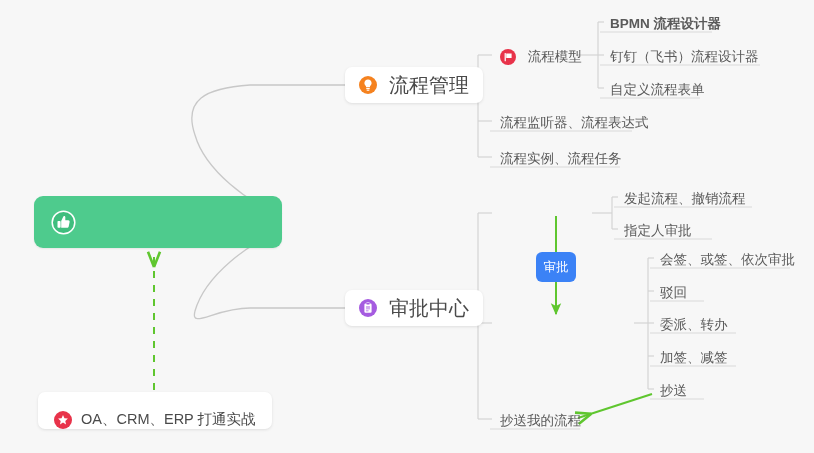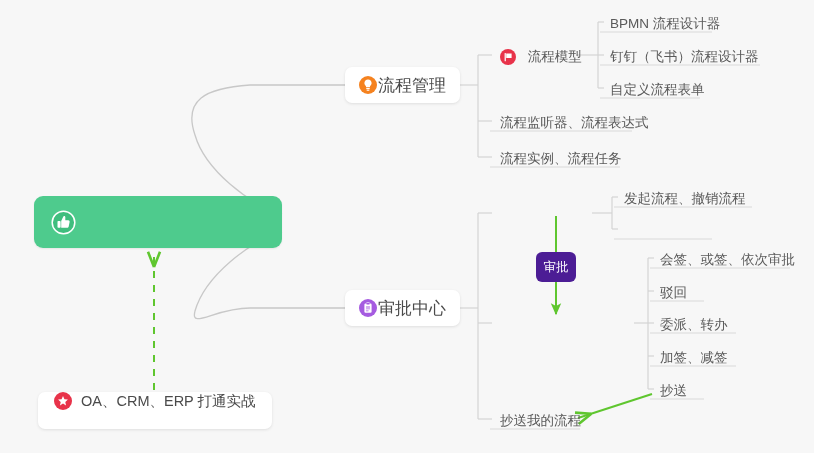--- a/index.html
+++ b/index.html
@@ -65,44 +65,44 @@
     background: #ffffff;
     border-radius: 7px;
     box-sizing: border-box;
     display: flex;
     align-items: center;
     padding: 0 14px;
     height: 36px;
     box-shadow: 0 1px 3px rgba(0,0,0,0.10);
   }
   .branch-card .blabel {
-    font-size: 17px;
+    font-size: 20px;
     color: #4a4a4a;
-    margin-left: 1px;
+    margin-left: 12px;
     white-space: nowrap;
     font-family: Liberation Serif, serif;
   }
   .round-icon {
     width: 18px;
     height: 18px;
     flex: 0 0 18px;
     border-radius: 50%;
     position: relative;
   }
 
   
   .bottom-card {
     position: absolute;
     left: 38px;
     top: 392px;
     height: 37px;
     background: #ffffff;
     border-radius: 7px;
     display: flex;
-    align-items: flex-start;
+    align-items: flex-end;
     padding: 0 16px;
     box-shadow: 0 1px 3px rgba(0,0,0,0.10);
   }
   .bottom-card .blabel {
     font-size: 14.5px;
     color: #4a4a4a;
     margin-left: 9px;
     white-space: nowrap;
   }
 
@@ -128,21 +128,21 @@
     position: relative;
   }
 
   
   .badge-approve {
     position: absolute;
     left: 536px;
     top: 252px;
     width: 40px;
     height: 30px;
-    background: #4c1d95;
+    background: #3b82f6;
     border-radius: 6px;
     display: flex;
     align-items: center;
     justify-content: center;
   }
   .badge-approve span {
     color: #ffffff;
     font-size: 12.5px;
     white-space: nowrap;
   }
@@ -264,40 +264,43 @@
     <span class="flag-icon">
       <svg viewBox="0 0 16 16" width="16" height="16">
         <circle cx="8" cy="8" r="8" fill="#E8334A"></circle>
         <rect x="4.6" y="3.9" width="1.25" height="8.4" rx="0.5" fill="#ffffff"></rect>
         <path d="M6.2 4.5 L11.6 4.5 L11.6 9.0 L6.2 9.0 Z" fill="#ffffff"></path>
       </svg>
     </span>
     <span class="ltext">流程模型</span>
   </div>
 
-  <div class="leaf" style="left:600px; top:11px;">
+  <div class="leaf" style="left:600px; top:11px;font-weight:bold;">
     <span class="ltext">BPMN 流程设计器</span>
   </div>
   <div class="leaf" style="left:600px; top:44px;">
     <span class="ltext">钉钉（飞书）流程设计器</span>
   </div>
   <div class="leaf" style="left:600px; top:77px;">
     <span class="ltext">自定义流程表单</span>
   </div>
 
   <div class="leaf" style="left:490px; top:110px;">
     <span class="ltext">流程监听器、流程表达式</span>
   </div>
   <div class="leaf" style="left:490px; top:146px;">
     <span class="ltext">流程实例、流程任务</span>
   </div>
 
 
   <div class="leaf" style="left:614px; top:186px;">
     <span class="ltext">发起流程、撤销流程</span>
+  </div>
+  <div class="leaf" style="left:614px; top:218px;">
+    <span class="ltext">指定人审批</span>
   </div>
 
   <div class="badge-approve">
     <span>审批</span>
   </div>
 
 
   <div class="leaf" style="left:650px; top:247px;">
     <span class="ltext">会签、或签、依次审批</span>
   </div>

